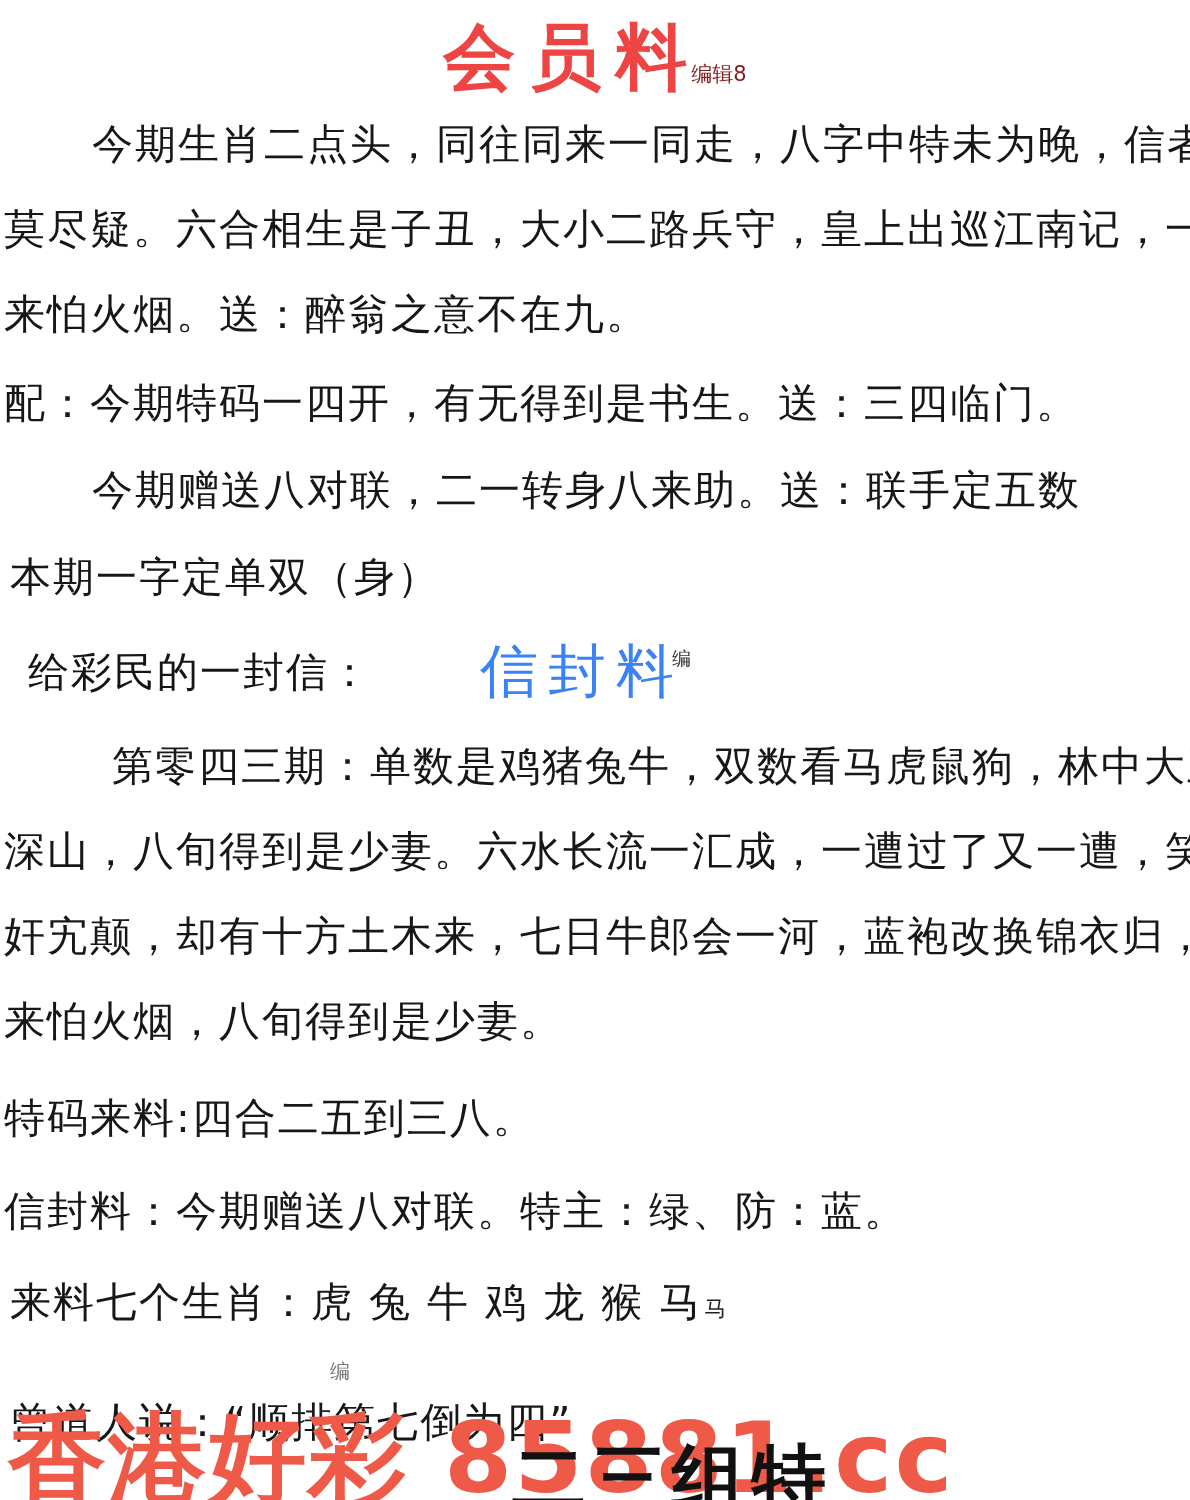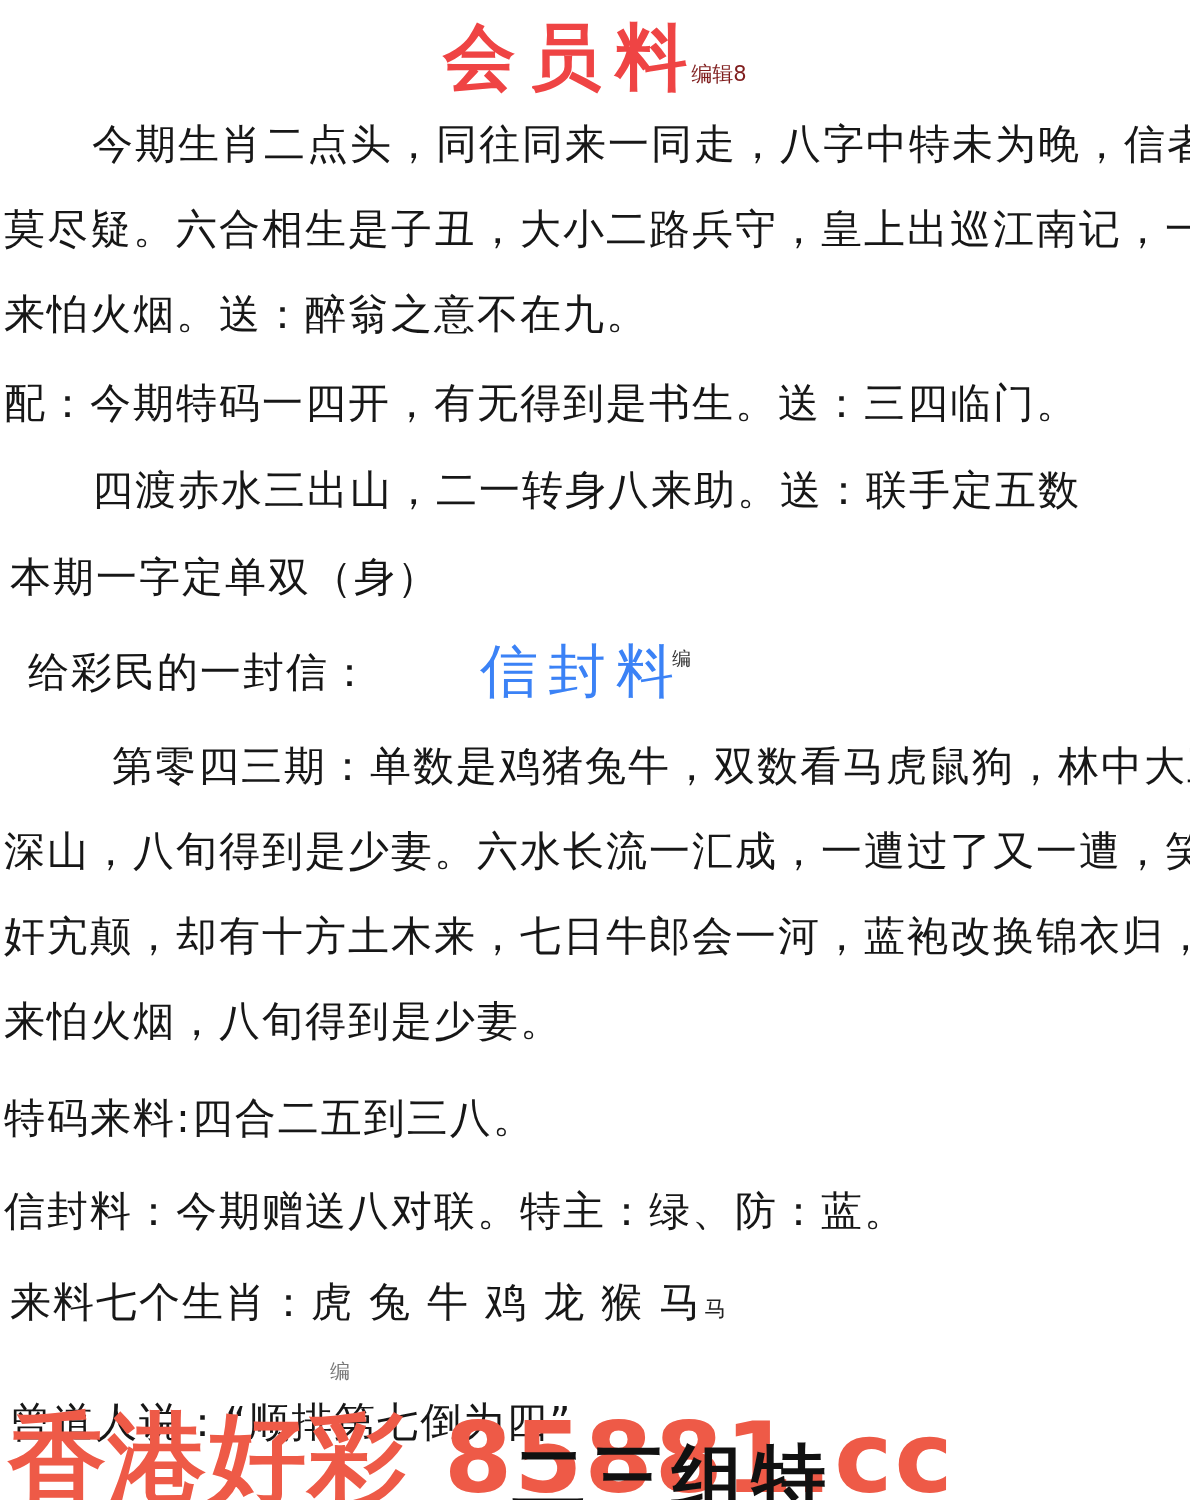--- a/index.html
+++ b/index.html
@@ -131,21 +131,21 @@
 <div class="page">
 
   <div class="title-row">
     <span class="main-title">会员料</span><span class="title-note">编辑8</span>
   </div>
 
   <div class="line indent">今期生肖二点头，同往同来一同走，八字中特未为晚，信者得求</div>
   <div class="line flush">莫尽疑。六合相生是子丑，大小二路兵守，皇上出巡江南记，一路风</div>
   <div class="line flush">来怕火烟。送：醉翁之意不在九。</div>
   <div class="line flush" style="margin-top:4px">配：今期特码一四开，有无得到是书生。送：三四临门。</div>
-  <div class="line indent" style="margin-top:2px">四渡赤水三出山，二一转身八来助。送：联手定五数</div>
+  <div class="line indent" style="margin-top:2px">今期赠送八对联，二一转身八来助。送：联手定五数</div>
   <div class="line" style="margin-top:2px">本期一字定单双（身）</div>
 
   <div class="envelope-row">
     <span class="envelope-label">给彩民的一封信：</span>
     <span class="envelope-title">信封料</span>
       <span class="envelope-note">编</span>
   </div>
 
   <div class="line indent-lg">第零四三期：单数是鸡猪兔牛，双数看马虎鼠狗，林中大王出</div>
   <div class="line flush">深山，八旬得到是少妻。六水长流一汇成，一遭过了又一遭，笑里藏刀</div>

